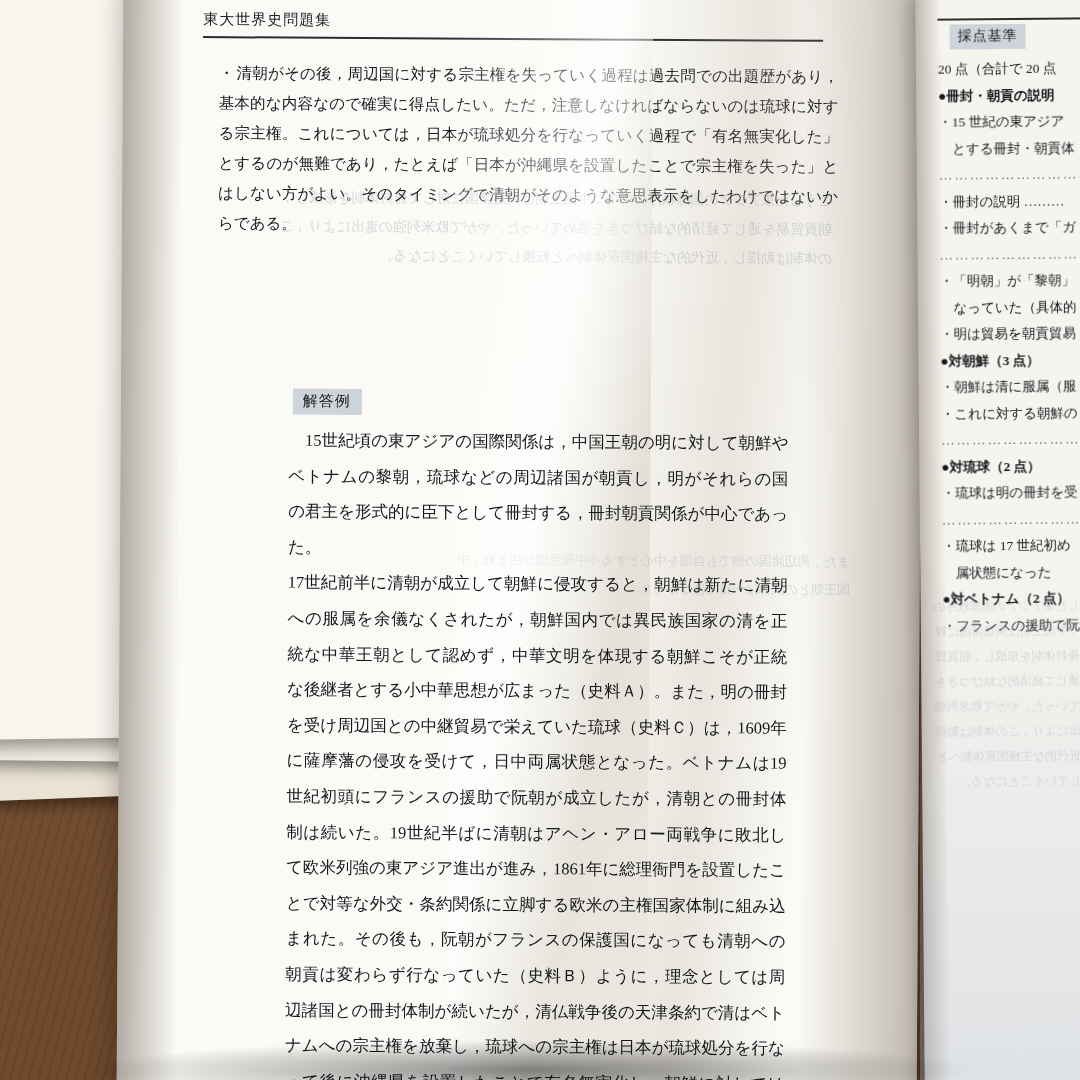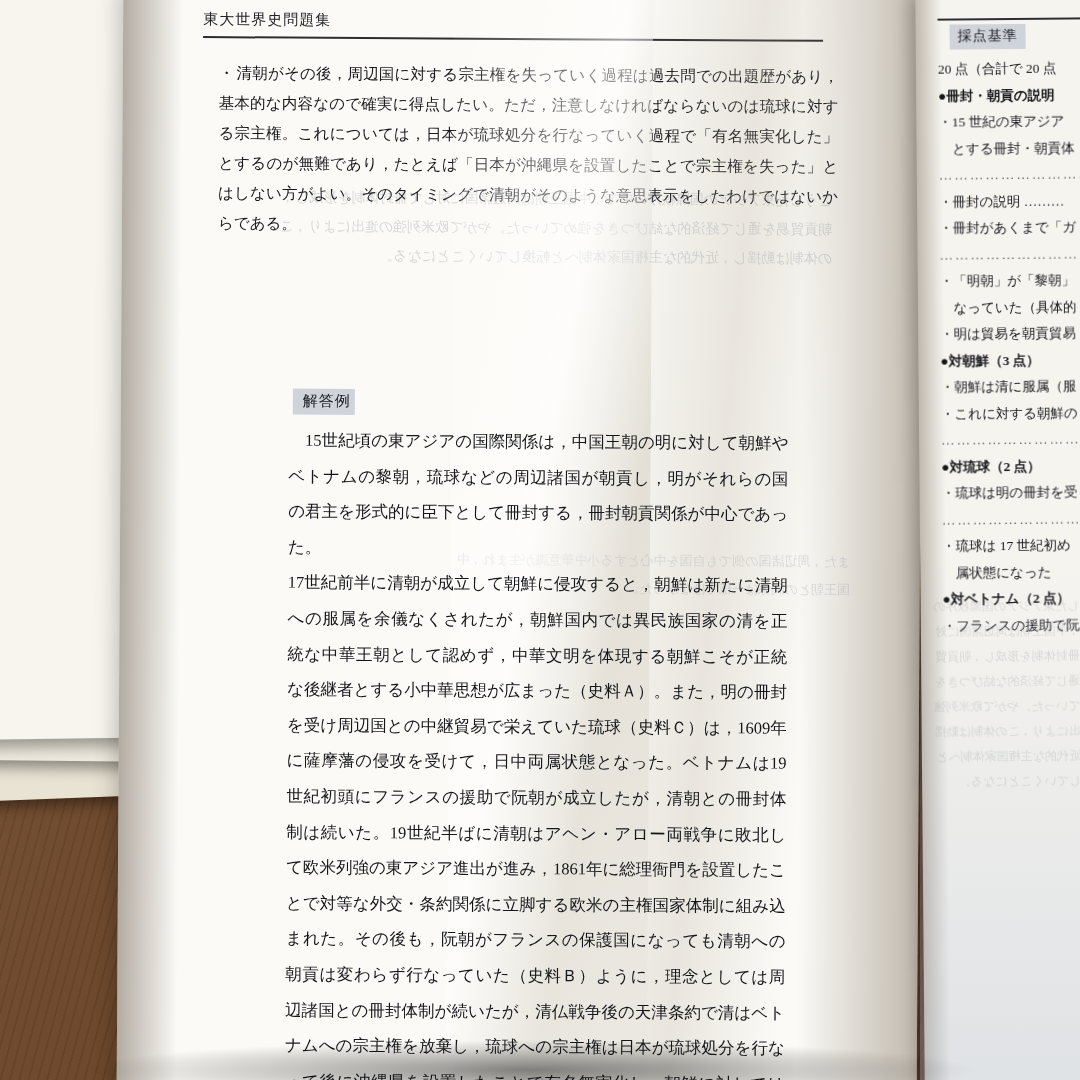--- a/index.html
+++ b/index.html
@@ -184,21 +184,21 @@
     user-select: none;
     pointer-events: none;
     word-break: break-all;
   }
 
   .label-box {
     position: absolute;
     left: 172px;
     top: 404px;
     background: #cfd3da;
-    padding: 3px 4px 4px 10px;
+    padding: 3px 11px 4px 10px;
     font-size: 15px;
     color: #15171b;
     letter-spacing: 1px;
   }
 
   .answer-body {
     position: absolute;
     left: 168px;
     top: 438px;
     width: 500px;

